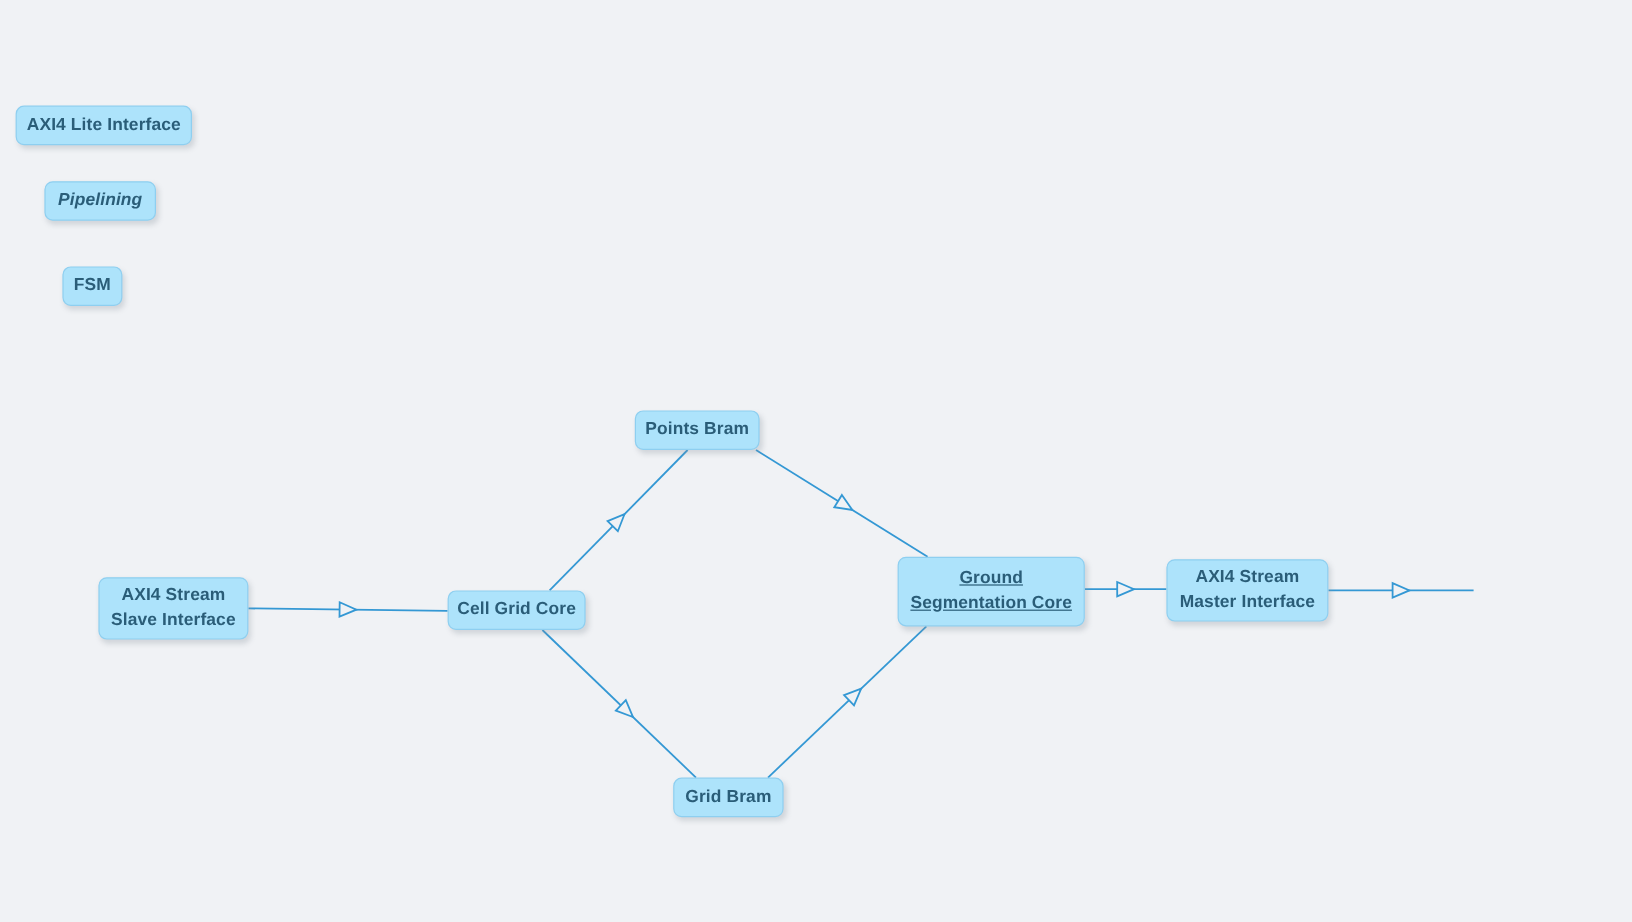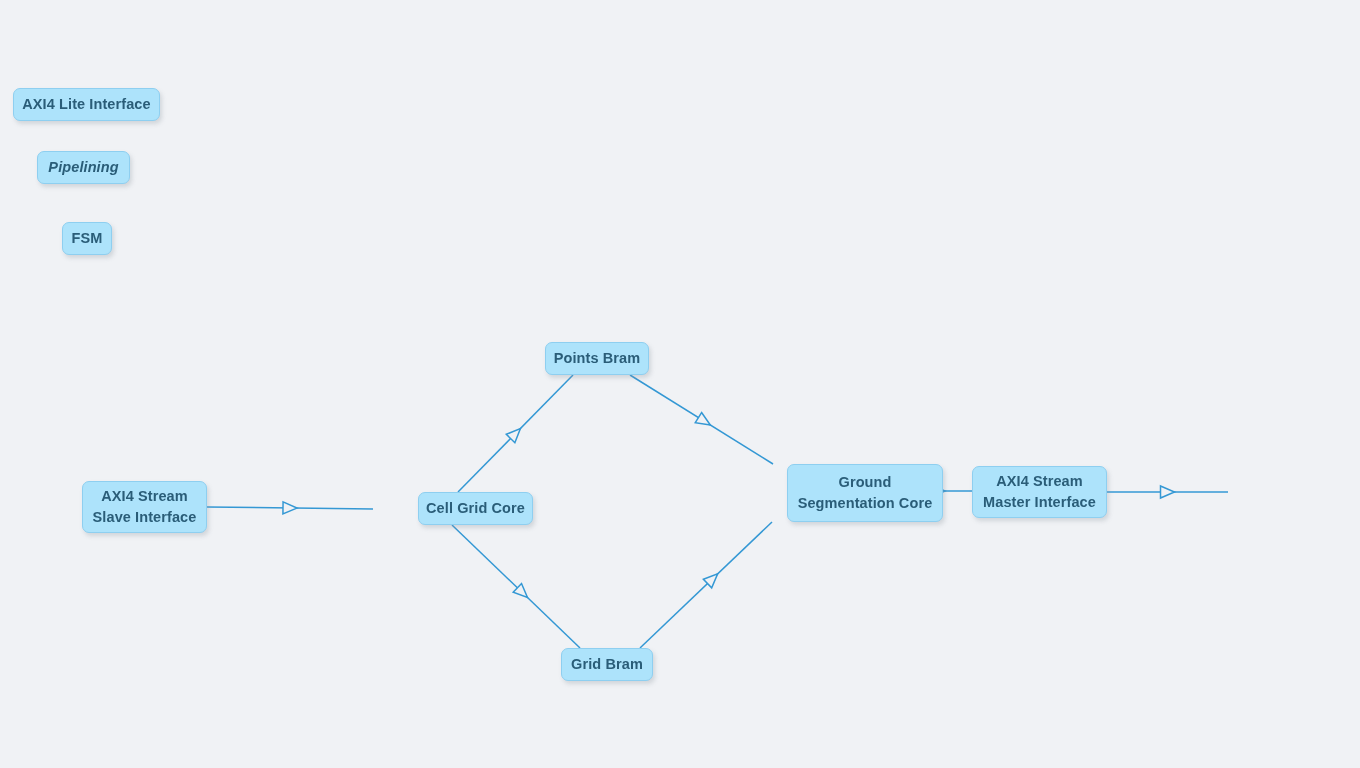--- a/index.html
+++ b/index.html
@@ -59,23 +59,23 @@
       <path d="M -7 -6 L 7 0 L -7 6 Z" fill="#f0f2f5" stroke="#3498d4" stroke-width="1.5" stroke-linejoin="miter" transform="translate(522.4,592.65) rotate(43.85880074441287)"></path>
       <line x1="640" y1="648" x2="772" y2="522" stroke="#3498d4" stroke-width="1.5"></line>
       <path d="M -7 -6 L 7 0 L -7 6 Z" fill="#f0f2f5" stroke="#3498d4" stroke-width="1.5" stroke-linejoin="miter" transform="translate(712.6,578.7) rotate(-43.66778014613036)"></path>
       <line x1="904" y1="491" x2="972" y2="491" stroke="#3498d4" stroke-width="1.5"></line>
       <path d="M -7 -6 L 7 0 L -7 6 Z" fill="#f0f2f5" stroke="#3498d4" stroke-width="1.5" stroke-linejoin="miter" transform="translate(938,491) rotate(0)"></path>
       <line x1="1107" y1="492" x2="1228" y2="492" stroke="#3498d4" stroke-width="1.5"></line>
       <path d="M -7 -6 L 7 0 L -7 6 Z" fill="#f0f2f5" stroke="#3498d4" stroke-width="1.5" stroke-linejoin="miter" transform="translate(1167.5,492) rotate(0)"></path>
     </svg>
 <div class="node" style="left: 13px; top: 88px; width: 147px; height: 33px;"><span>AXI4 Lite Interface</span></div>
     <div class="node" style="left: 37px; top: 151px; width: 93px; height: 33px; font-style: italic;"><span>Pipelining</span></div>
-    <div class="node" style="left: 62px; top: 222px; width: 50px; height: 33px;"><span>FSM</span></div>
-    <div class="node" style="left: 545px; top: 342px; width: 104px; height: 33px;"><span>Points Bram</span></div>
+    <div class="node" style="left: 52px; top: 222px; width: 50px; height: 33px;"><span>FSM</span></div>
+    <div class="node" style="left: 529px; top: 342px; width: 104px; height: 33px;"><span>Points Bram</span></div>
     <div class="node" style="left: 82px; top: 481px; width: 125px; height: 52px;"><span>AXI4 Stream
 Slave Interface</span></div>
-    <div class="node" style="left: 373px; top: 492px; width: 115px; height: 33px; margin-left: 45px;"><span>Cell Grid Core</span></div>
-    <div class="node" style="left: 787px; top: 464px; width: 156px; height: 58px;"><span>Ground
+    <div class="node" style="left: 373px; top: 492px; width: 115px; height: 33px;"><span>Cell Grid Core</span></div>
+    <div class="node" style="left: 748px; top: 464px; width: 156px; height: 58px; text-decoration: underline;"><span>Ground
 Segmentation Core</span></div>
     <div class="node" style="left: 972px; top: 466px; width: 135px; height: 52px;"><span>AXI4 Stream
 Master Interface</span></div>
     <div class="node" style="left: 561px; top: 648px; width: 92px; height: 33px; align-items: center;"><span>Grid Bram</span></div>
   </div>
 
 </body></html>

